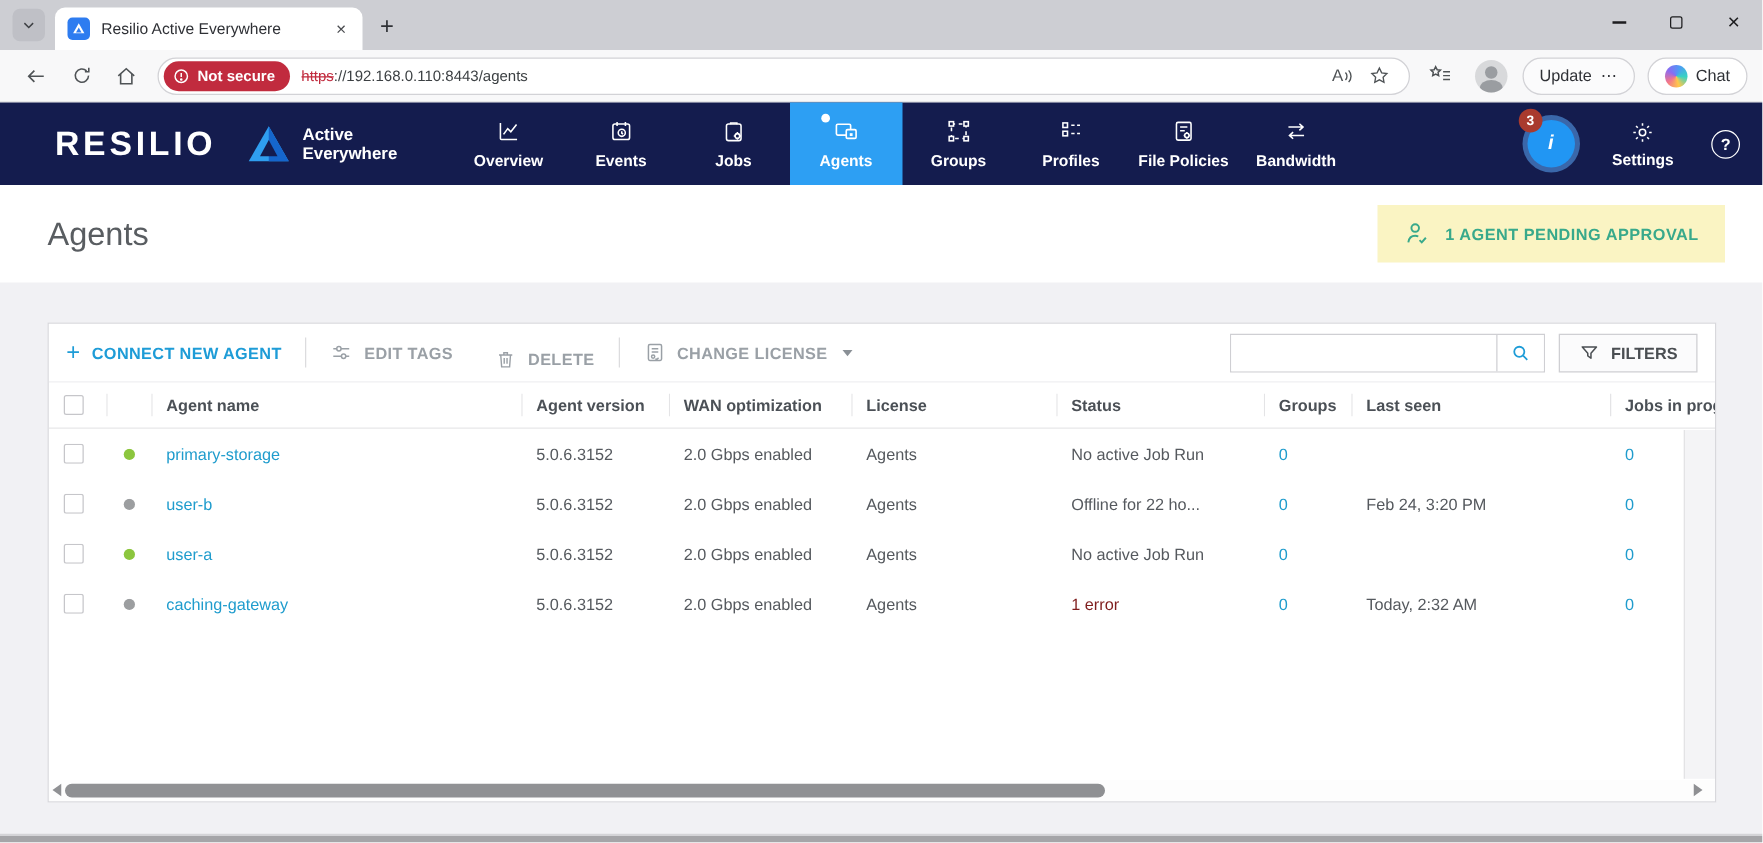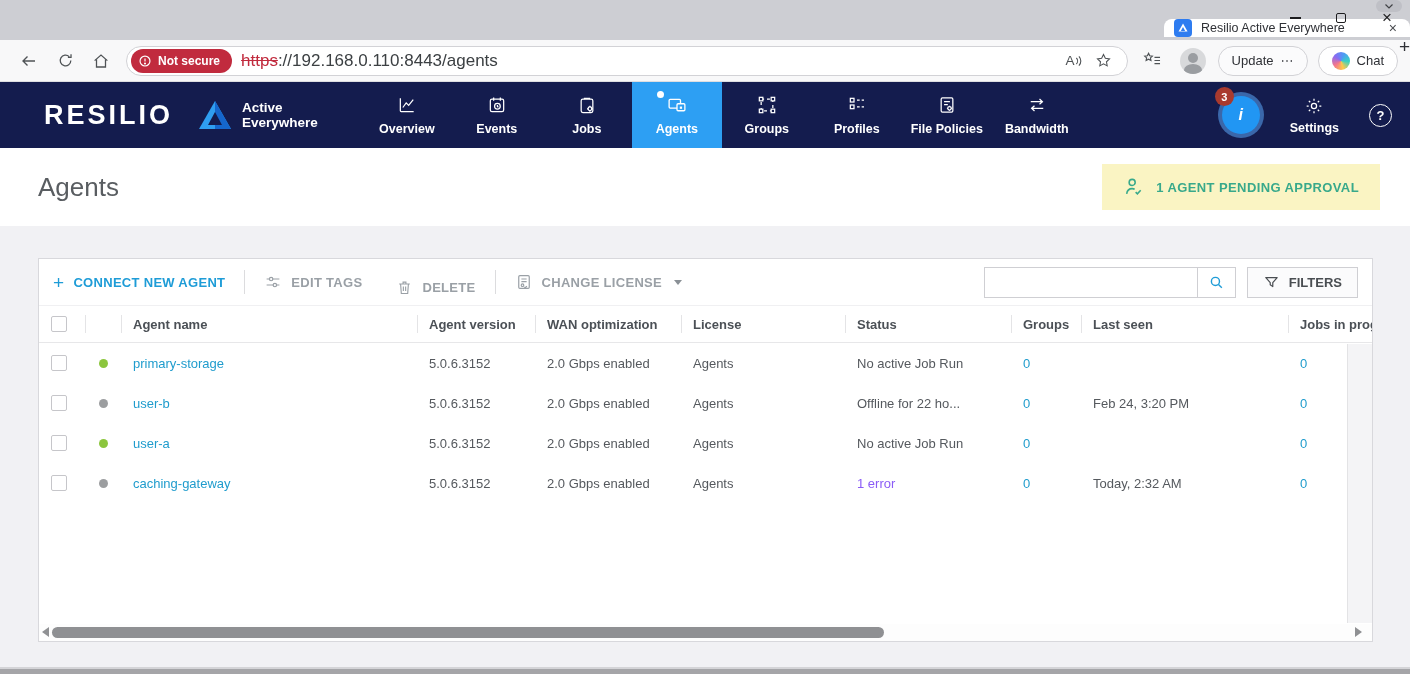--- a/index.html
+++ b/index.html
@@ -1,36 +1,36 @@
 <!DOCTYPE html>
 <html><head>
 <meta charset="utf-8">
 <style>
   * { box-sizing: border-box; margin: 0; padding: 0; }
   html,body { width:1410px; height:674px; overflow:hidden; }
   body { font-family:"Liberation Sans", sans-serif; background:#fff; position:relative; }
 
   
-  .tabstrip { height:40px; background:#cdced3; display:flex; align-items:flex-end; position:relative;flex-direction:column; }
+  .tabstrip { height:40px; background:#cdced3; display:flex; align-items:flex-end; position:relative; }
   .tab-chevron { width:26px; height:26px; margin:0 8px 7px 10px; border-radius:6px; background:#bfc0c6; color:#3f4145; display:flex; align-items:center; justify-content:center; font-size:13px; cursor:pointer; }
   .tab { width:246px; height:34px; background:#fff; border-radius:8px 8px 0 0; display:flex; align-items:center; gap:9px; padding:0 10px; cursor:pointer; }
   .favicon { width:18px; height:18px; border-radius:4px; background:#2e7cf0; display:flex; align-items:center; justify-content:center; flex:none; }
   .tab-title { font-size:12.5px; color:#2f3136; flex:1; white-space:nowrap; overflow:hidden; }
   .tab-close { color:#4a4c50; font-size:14px; padding:0 3px; cursor:pointer; }
   .newtab { margin:0 0 9px 14px; color:#2f3136; font-size:19px; line-height:1; cursor:pointer; }
   .wincontrols { position:absolute; right:0; top:0; height:36px; display:flex; }
   .winbtn { width:46px; height:36px; display:flex; align-items:center; justify-content:center; color:#1d1d1f; cursor:pointer; font-size:14px; }
   .win-min-glyph { display:block; width:11px; height:1.4px; background:#1d1d1f; }
   .win-max-glyph { display:block; width:10px; height:10px; border:1.4px solid #1d1d1f; border-radius:2px; }
 
   .btoolbar { height:42px; background:#f8f8f9; border-bottom:1px solid #dedee1; display:flex; align-items:center; padding:0 12px; gap:2px; }
   .nav-btn { width:34px; height:32px; display:flex; align-items:center; justify-content:center; color:#4f5356; cursor:pointer; flex:none; }
   .addr { flex:1; height:30px; background:#fff; border:1px solid #d2d2d6; border-radius:16px; display:flex; align-items:center; padding:0 8px 0 4px; margin:0 8px 0 6px; min-width:0; }
   .notsecure { background:#c12b3e; color:#fff; border-radius:12px; height:24px; padding:0 12px 0 7px; display:flex; align-items:center; gap:6px; font-size:12px; font-weight:bold; flex:none; cursor:pointer; }
-  .url { font-size:17px; color:#3c4043; margin-left:9px; white-space:nowrap; overflow:hidden; flex:1; }
+  .url { font-size:12px; color:#3c4043; margin-left:9px; white-space:nowrap; overflow:hidden; flex:1; }
   .url .https { color:#c12b3e; text-decoration:line-through; }
   .addr-ico { width:30px; height:26px; display:flex; align-items:center; justify-content:center; color:#4f5356; cursor:pointer; flex:none; }
   .avatar { width:26px; height:26px; border-radius:50%; background:#d8d9db; margin:0 10px; overflow:hidden; position:relative; cursor:pointer; flex:none; }
   .avatar .head { position:absolute; left:8px; top:5px; width:10px; height:10px; border-radius:50%; background:#9a9da1; }
   .avatar .bodyp { position:absolute; left:4px; top:16px; width:18px; height:12px; border-radius:50%; background:#9a9da1; }
   .pill-btn { height:30px; border:1px solid #d2d2d6; border-radius:15px; background:#fbfbfc; display:flex; align-items:center; gap:7px; padding:0 13px; font-size:13px; color:#2f3136; cursor:pointer; flex:none; }
   .chat-btn { margin-left:8px; background:#fff; }
   .copilot { width:18px; height:18px; border-radius:50%; background:conic-gradient(from 20deg,#4e9af5,#37d2c3,#ffc84a,#f2758d,#8a6bf2,#4e9af5); flex:none; }
 
   
@@ -83,21 +83,21 @@
   .c-wan { width:146px; }
   .c-license { width:164px; }
   .c-status { width:166px; }
   .c-groups { width:70px; }
   .c-lastseen { width:172px; }
   .c-jobs { width:144px;margin-left:35px; }
   .cb { display:block; width:16px; height:16px; border:1px solid #c6c6ca; border-radius:2px; background:#fff; cursor:pointer; }
   .dot { width:9px; height:9px; border-radius:50%; display:block; }
   .link { color:#1f9ccd; text-decoration:none; cursor:pointer; }
   .st { color:#55595e; }
-  .st-error { color:#8b5cf6; cursor:pointer; }
+  .st-error { color:#7f1d1d; cursor:pointer; }
 
   .vtrack { position:absolute; top:85px; right:0; bottom:18px; width:25px; background:#f4f4f6; border-left:1px solid #e3e3e5; }
   .hscroll { position:absolute; left:0; right:0; bottom:0; height:17px; background:#fdfdfd; }
   .hthumb { position:absolute; left:13px; top:3px; width:832px; height:11px; border-radius:5.5px; background:#8f9093; cursor:pointer; }
   .harrow { position:absolute; top:3px; width:0; height:0; border-top:5px solid transparent; border-bottom:5px solid transparent; cursor:pointer; }
   .harrow.left { left:3px; border-right:7px solid #8f9093; }
   .harrow.right { right:10px; border-left:7px solid #8f9093; }
 
   .taskbar-strip { position:absolute; left:0; right:0; bottom:0; height:7px; background:linear-gradient(#d4d4d7 0 2px,#a5a5a8 2px); }
 

